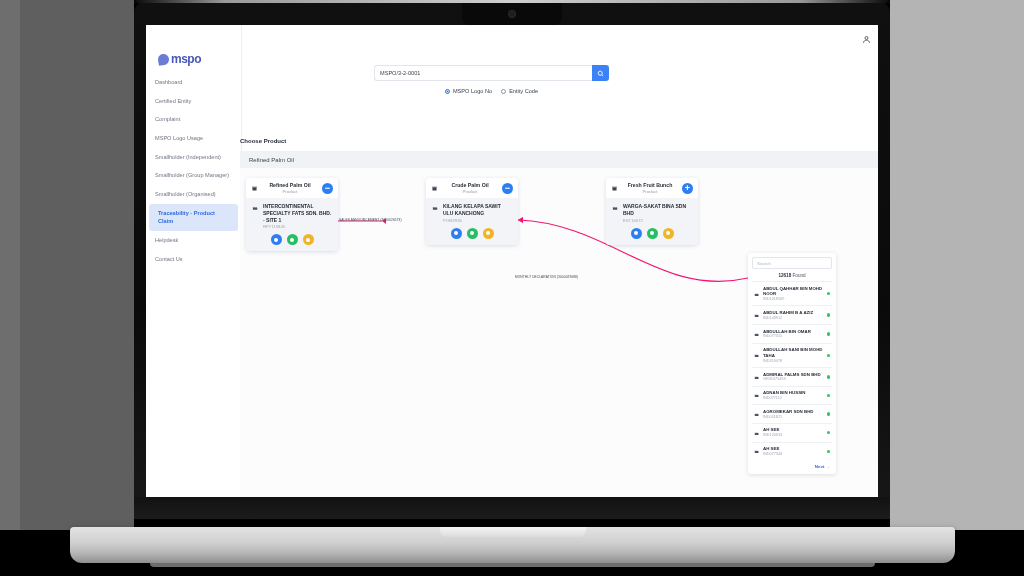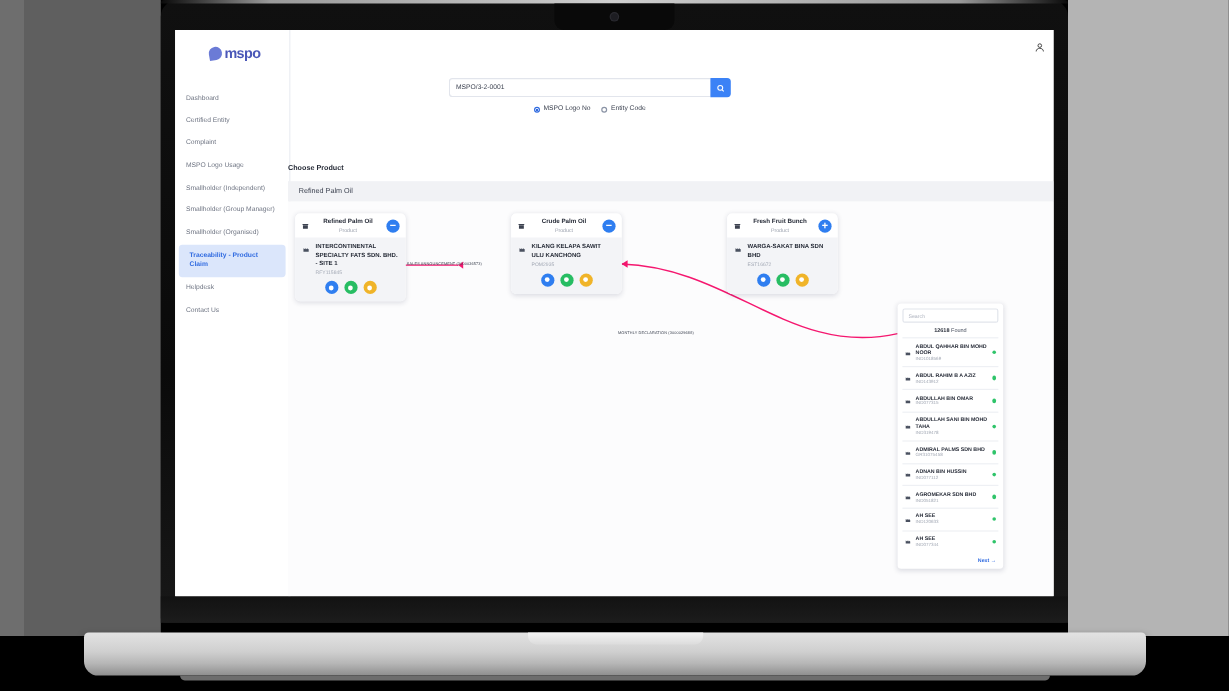--- a/index.html
+++ b/index.html
@@ -26,21 +26,21 @@
   .lap-notch-base{position:absolute;left:440px;top:527px;width:146px;height:10px;
        background:linear-gradient(180deg,#f4f4f4,#dcdcdc);border-radius:0 0 7px 7px;}
   .lap-foot{position:absolute;left:150px;top:563px;width:725px;height:4px;background:#6d6d6d;border-radius:0 0 6px 6px;}
   .side-grey-l{position:absolute;left:0;top:0;width:134px;height:530px;background:#5f5f5f;}
   .side-grey-r{position:absolute;left:890px;top:0;width:134px;height:530px;background:#b4b4b4;}
   .side-grey-l2{position:absolute;left:0;top:0;width:20px;height:530px;background:#6e6e6e;}
 
   
   .page{position:absolute;inset:0;background:#ffffff;}
   .sidebar{position:absolute;left:0;top:0;width:95px;height:472px;background:#fff;border-right:1px solid #eceef3;}
-  .logo{position:absolute;left:12px;top:12px;display:flex;align-items:center;gap:2px;margin-left:16px;}
+  .logo{position:absolute;left:12px;top:27px;display:flex;align-items:center;gap:2px;}
   .logo-mark{width:11px;height:11px;border-radius:50% 50% 50% 0;background:#6b7bd6;transform:rotate(-10deg);}
   .logo-txt{font-size:12px;font-weight:700;color:#4a57b8;letter-spacing:-.5px;}
   .nav{position:absolute;left:0;top:48px;width:95px;}
   .nav-item{padding:5px 8px 5px 9px;font-size:5.6px;color:#707684;line-height:1.55;cursor:pointer;}
   .nav-item.active{background:#dbe6fb;color:#2f6ae0;font-weight:700;border-radius:3px;margin:0 3px;}
 
   .topicon{position:absolute;right:7px;top:10px;width:9px;height:9px;color:#333;}
 
   .search-wrap{position:absolute;left:228px;top:40px;width:235px;}
   .search-row{display:flex;height:16px;}

